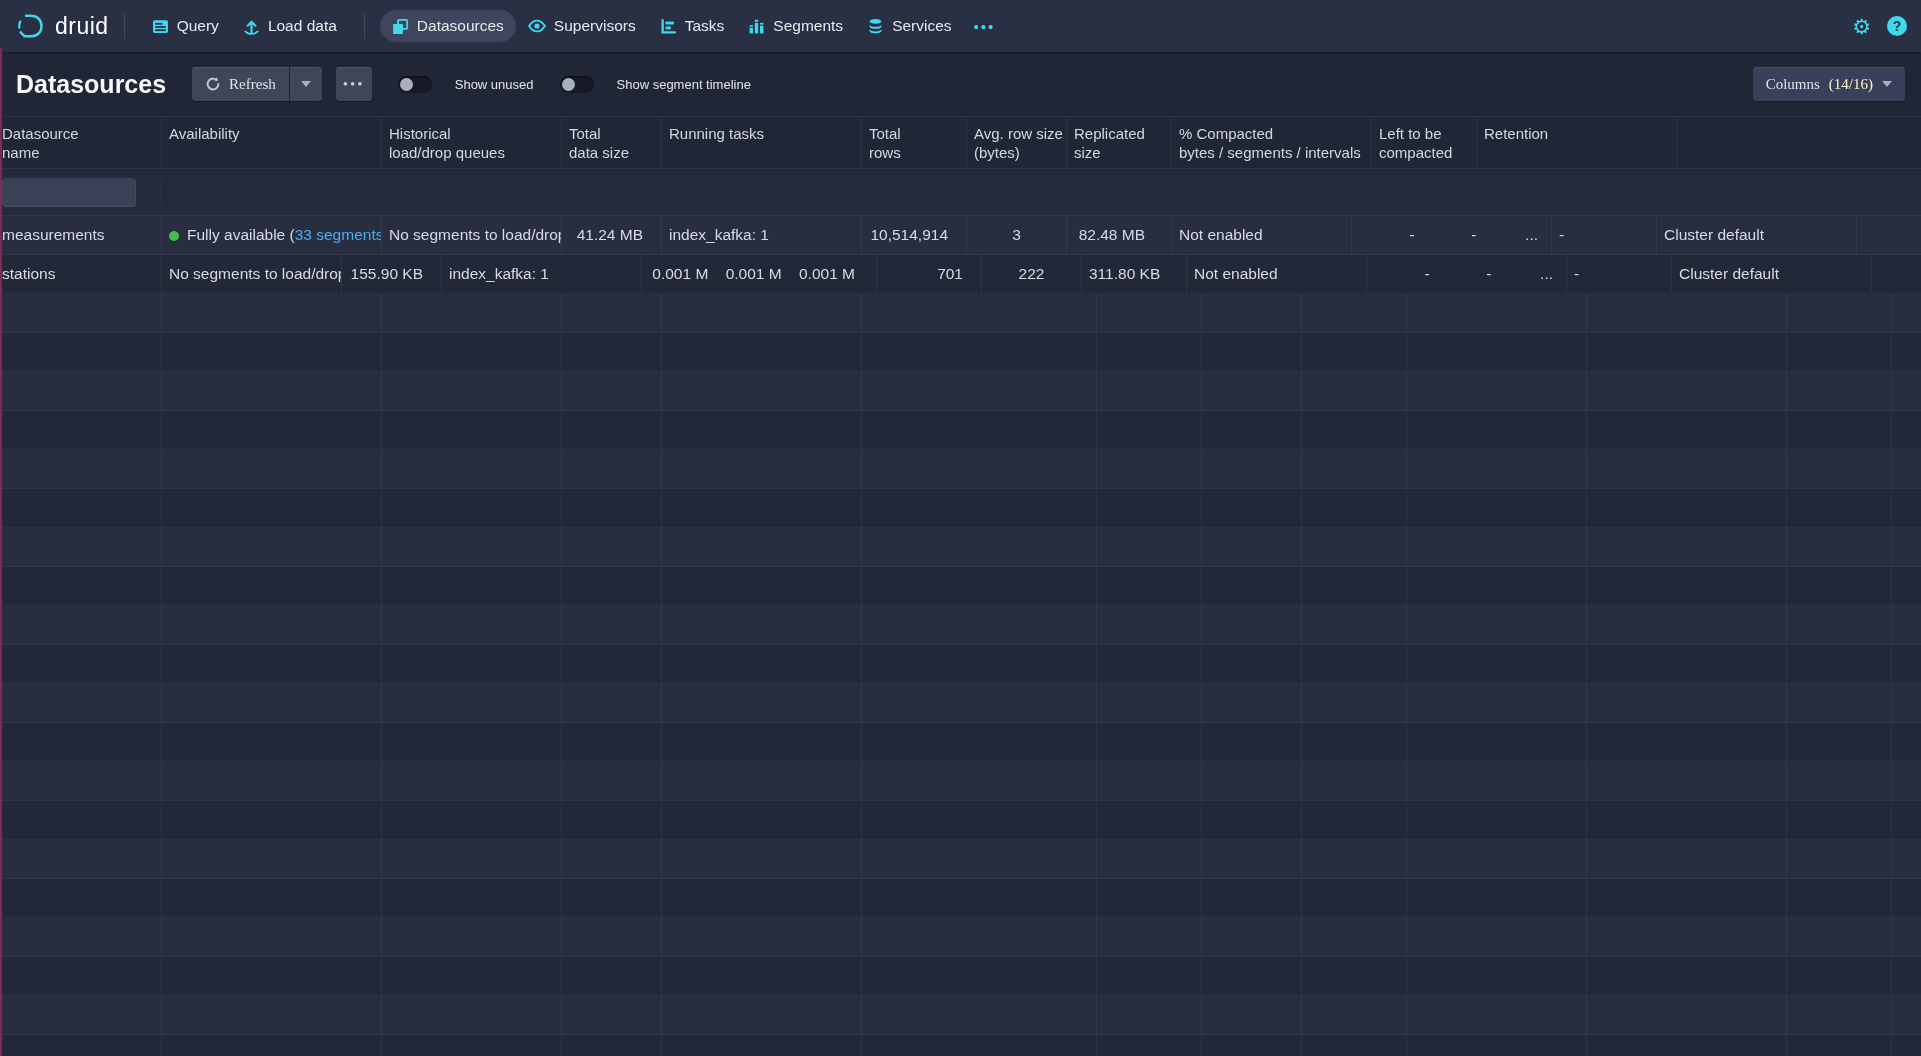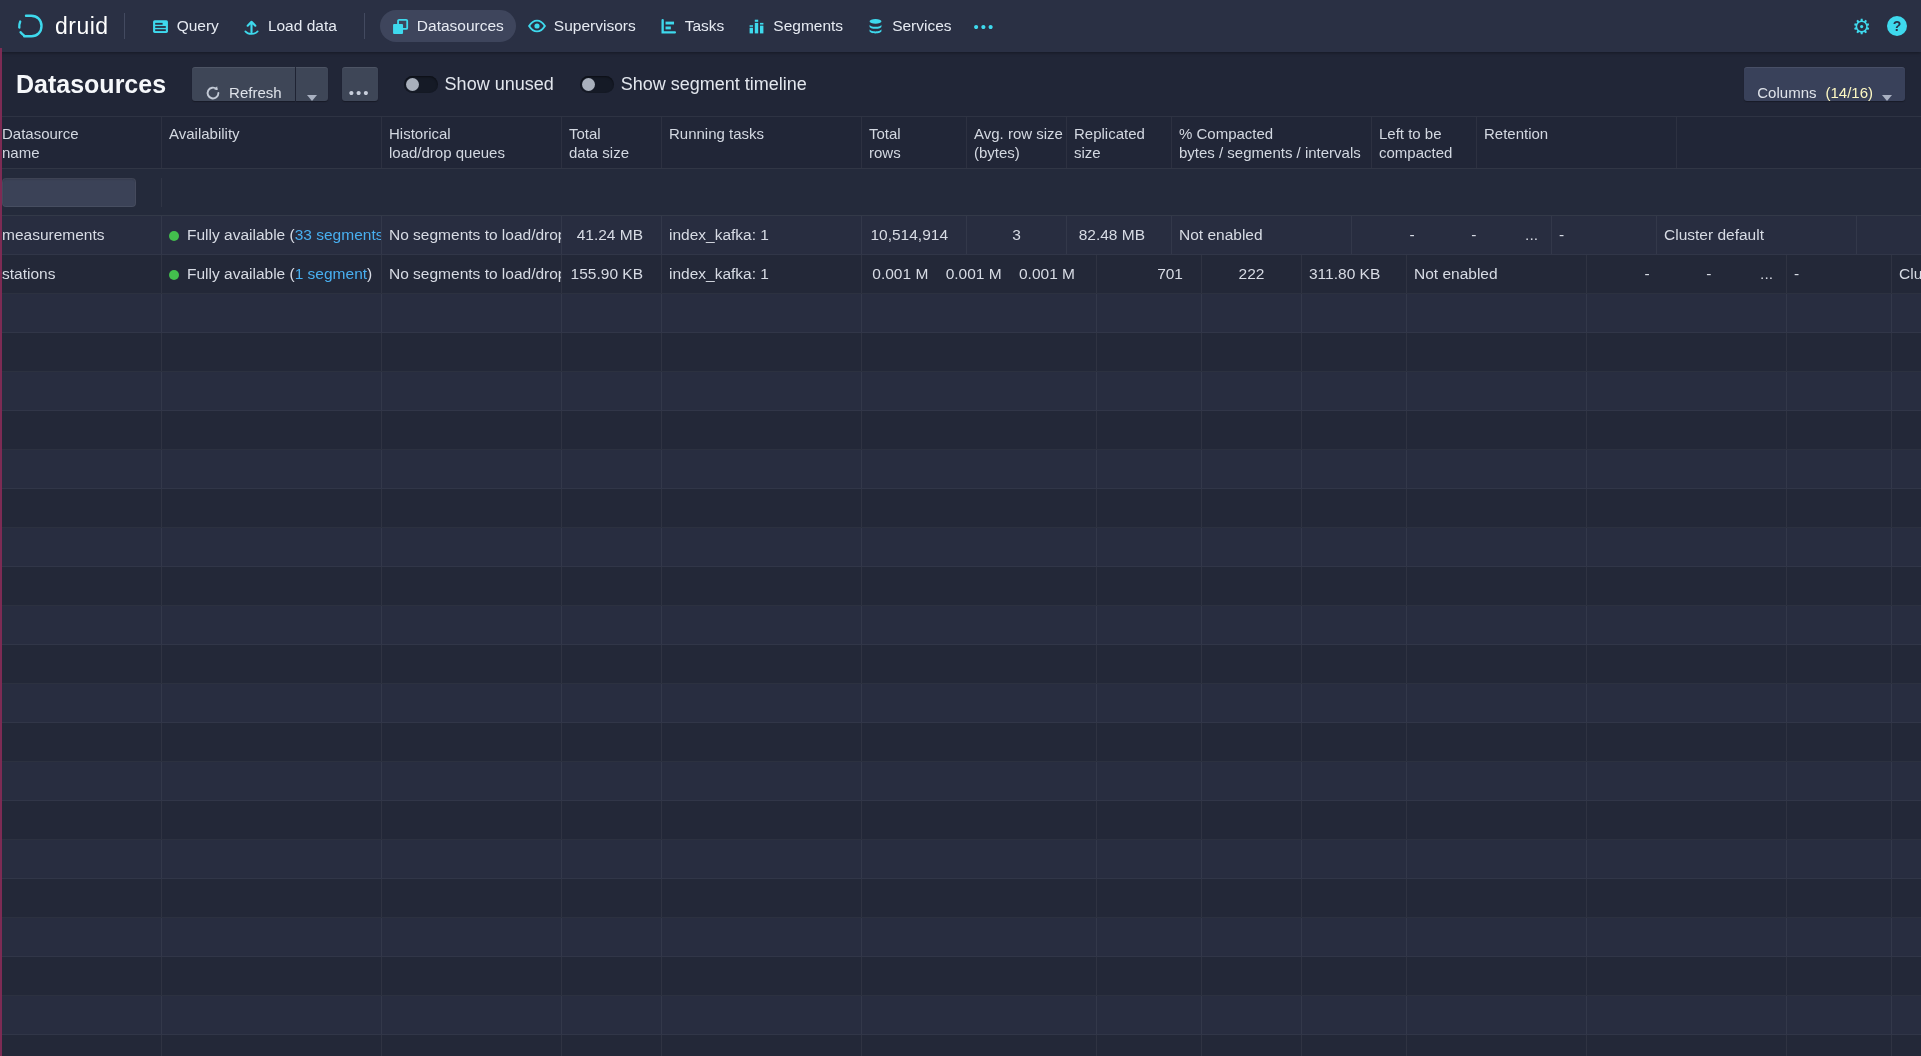--- a/index.html
+++ b/index.html
@@ -36,38 +36,38 @@
     color:#273046; font-weight:bold; font-size:14px;
     display:flex; align-items:center; justify-content:center; cursor:pointer;
   }
 
   
   .toolbar { height:64px; display:flex; align-items:center; padding:0 16px; }
   .page-title { font-size:25px; font-weight:700; color:#f5f7fa; margin-right:26px; }
   .btn {
     background:#3e4657; border:none; border-radius:3px;
     box-shadow:inset 0 1px 0 rgba(255,255,255,.08), 0 1px 1px rgba(0,0,0,.3);
-    color:#dfe3ea; font-size:15px; font-family:Liberation Sans, sans-serif;
-    display:flex; align-items:flex-end; cursor:pointer;
+    color:#dfe3ea; font-size:15px; font-family:Liberation Serif, serif;
+    display:flex; align-items:center; cursor:pointer;
   }
   .refresh-group { display:flex; }
   .btn-refresh { height:34px; padding:0 13px; gap:8px; border-radius:3px 0 0 3px; }
   .btn-caret { height:34px; width:32px; border-radius:0 3px 3px 0; margin-left:1px; justify-content:center; }
   .btn-more { height:34px; width:36px; margin-left:14px; justify-content:center; color:#c8cedb; font-size:15px; letter-spacing:2px; }
   .caret-down { width:0; height:0; border-left:5px solid transparent; border-right:5px solid transparent; border-top:6px solid #a9b1c1; }
   .switch-wrap { display:flex; align-items:center; margin-left:26px; cursor:pointer; }
   .switch-track {
     width:34px; height:17px; border-radius:9px; background:#151a26;
     box-shadow:inset 0 1px 2px rgba(0,0,0,.5); position:relative; flex:none;
   }
   .switch-knob {
     position:absolute; left:2px; top:2px; width:13px; height:13px;
     border-radius:50%; background:#a9b0bc;
   }
-  .switch-label { margin-left:7px; font-size:18px; color:#e2e6ed; white-space:nowrap; }
+  .switch-label { margin-left:23px; font-size:13px; color:#e2e6ed; white-space:nowrap; }
   .toolbar-spacer { flex:1; }
   .btn-columns { height:34px; padding:0 13px; gap:9px; background:#39415a; }
   .btn-columns .count { color:#fef9c3; }
 
   
   .table-area { position:relative; width:1997px; }
   .trow { display:flex; width:1997px; }
   .c1{width:162px}.c2{width:220px}.c3{width:180px}.c4{width:100px}.c5{width:200px}
   .c6{width:235px}.c7{width:105px}.c8{width:100px}.c9{width:105px}.c10{width:180px}
   .c11{width:200px}.c12{width:105px}.c13{width:200px}
@@ -336,21 +336,20 @@
         <span>-</span>
         <span>-</span>
         <span>...</span>
       </div>
     <div class="td c12">-</div>
     <div class="td c13">Cluster default</div>
   </div>
 
   <div class="trow drow row-dark">
     <div class="td c1">stations</div>
-    <div class="td c2"><span class="dot"></span><span>Fully available (</span><a class="cell-link">1 segment</a><span>)</span></div>
     <div class="td c3">No segments to load/drop</div>
     <div class="td c4 ar">155.90 KB</div>
     <div class="td c5">index_kafka: 1</div>
     <div class="td c6 triple">
         <span>0.001 M</span>
         <span>0.001 M</span>
         <span>0.001 M</span>
       </div>
     <div class="td c7 ar">701</div>
     <div class="td c8 ac">222</div>

